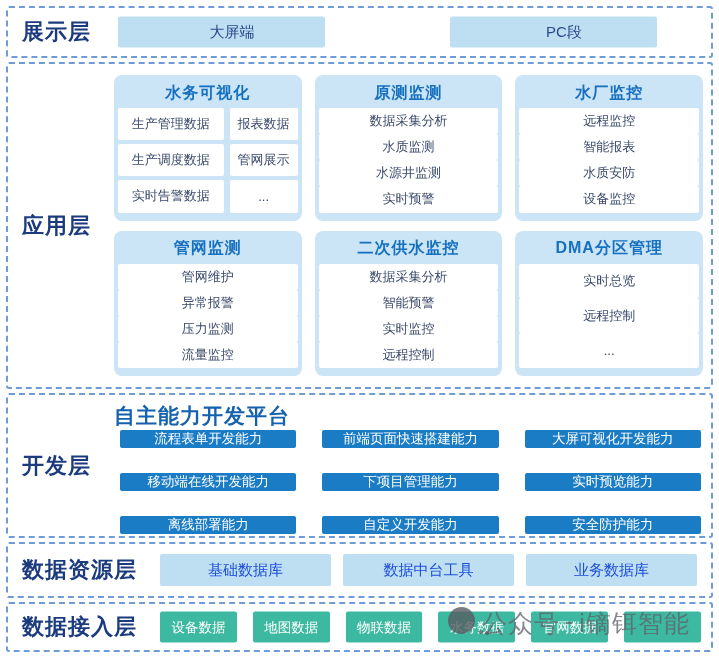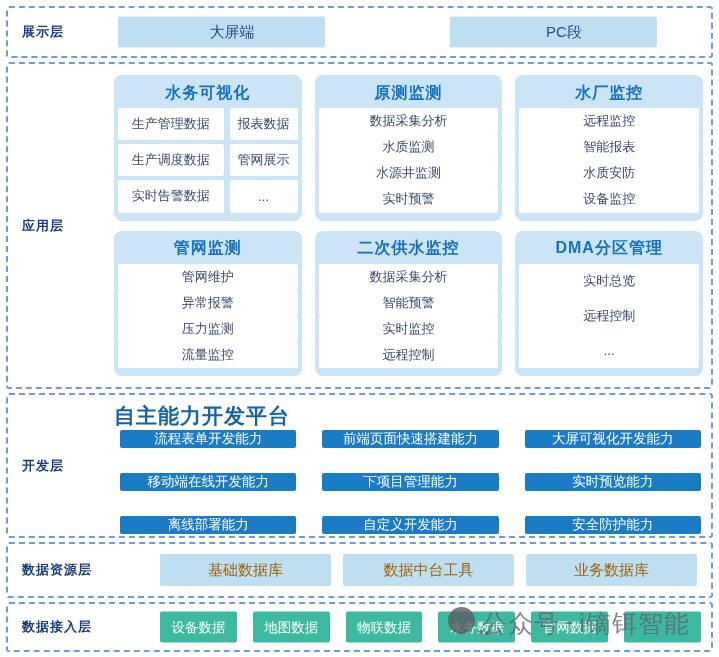--- a/index.html
+++ b/index.html
@@ -12,21 +12,21 @@
     border:2px dashed #6f9cd6;border-radius:3px;background:#ffffff;
   }
   #sec-display{top:6px;height:52px;}
   #sec-app{top:62px;height:327px;}
   #sec-dev{top:393px;height:145px;}
   #sec-res{top:542px;height:56px;}
   #sec-acc{top:602px;height:50px;}
 
   .layer-label{
     position:absolute;left:14px;top:50%;transform:translateY(-50%);
-    font-size:13px;font-weight:bold;color:#1c3b7e;white-space:nowrap;letter-spacing:1px;
+    font-size:22px;font-weight:bold;color:#1c3b7e;white-space:nowrap;letter-spacing:1px;
   }
 
   
   .disp-box{
     position:absolute;top:50%;transform:translateY(-50%);
     width:186px;height:31px;background:#bedff2;border-radius:2px;
     display:flex;align-items:center;justify-content:center;
     color:#2a4a8a;font-size:15px;padding-left:21px;
   }
   #disp-box-0{left:110px;}
@@ -74,21 +74,21 @@
   }
 
   
   .res-row{
     position:absolute;left:152px;right:14px;top:50%;transform:translateY(-50%);
     height:32px;display:flex;gap:12px;
   }
   .res-box{
     flex:1;background:#bedff2;border-radius:2px;
     display:flex;align-items:center;justify-content:center;
-    color:#a16207;font-size:15px;
+    color:#1d4ed8;font-size:15px;
   }
 
   
   .acc-row{
     position:absolute;left:152px;right:10px;top:50%;transform:translateY(-50%);
     height:31px;display:flex;gap:16px;
   }
   .acc-box{
     flex:1;background:#3eb9a1;border-radius:2px;
     display:flex;align-items:center;justify-content:center;

